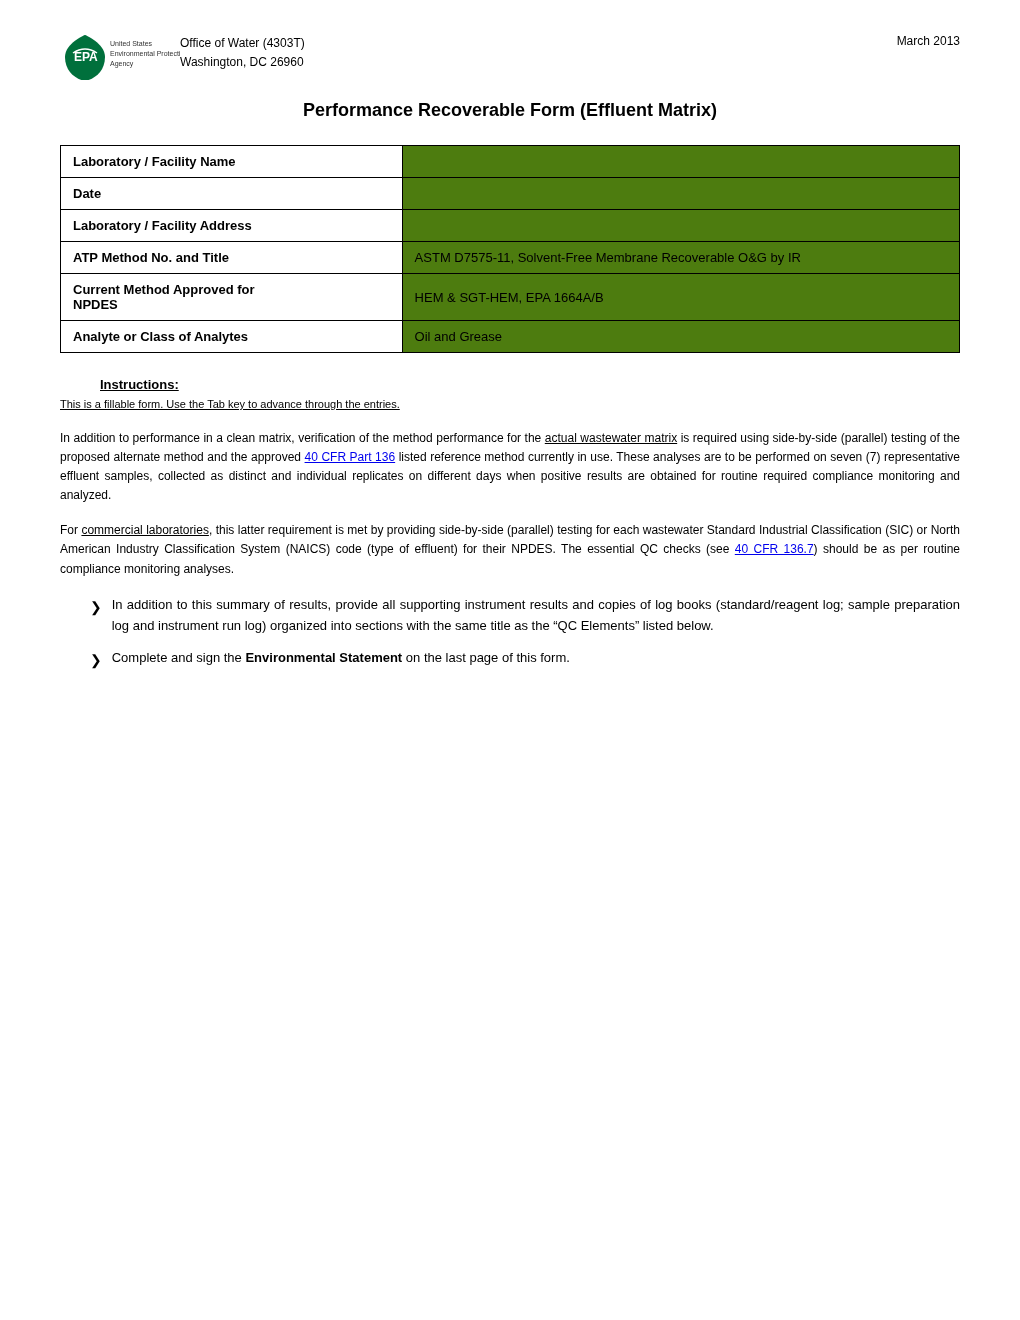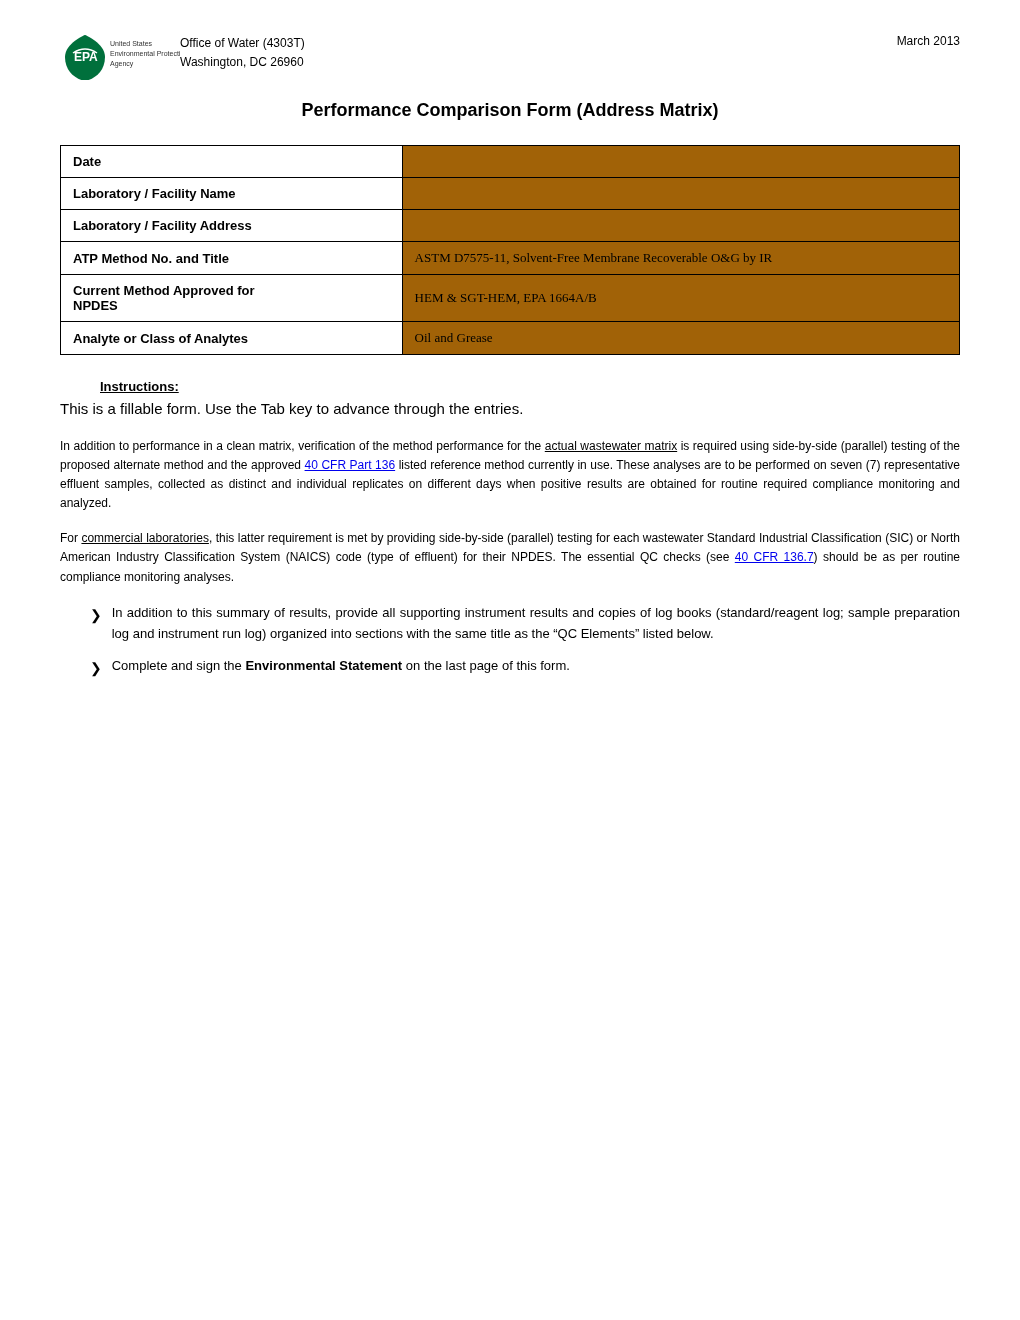--- a/index.html
+++ b/index.html
@@ -57,38 +57,38 @@
       padding: 8px 12px;
       vertical-align: middle;
       font-size: 13px;
     }
     .info-table td.label-cell {
       font-weight: bold;
       width: 38%;
       background: #fff;
     }
     .info-table td.value-cell {
-      background: #a16207;
-      font-family: Liberation Serif, serif;
+      background: #4d7c0f;
     }
 
     
     .instructions-section {
       margin-bottom: 16px;
     }
     .instructions-heading {
       font-weight: bold;
       text-decoration: underline;
       font-size: 13px;
       margin-bottom: 4px;
       padding-left: 40px;
     }
     .instructions-text {
-      font-size: 15px;
+      font-size: 11px;
       line-height: 1.5;
+      text-decoration: underline;
     }
 
     
     .body-paragraph {
       font-size: 12px;
       line-height: 1.6;
       text-align: justify;
       margin-bottom: 16px;
     }
 
@@ -151,30 +151,30 @@
   </div>
 
   <div class="header-center">
     <div>Office of Water (4303T)</div>
     <div>Washington, DC 26960</div>
   </div>
 
   <div class="header-right">March 2013</div>
 </div>
 
-<div class="page-title">Performance Comparison Form (Address Matrix)</div>
+<div class="page-title">Performance Recoverable Form (Effluent Matrix)</div>
 
 <table class="info-table">
   <tbody>
     <tr>
+      <td class="label-cell">Laboratory / Facility Name</td>
+      <td class="value-cell"></td>
+    </tr>
+    <tr>
       <td class="label-cell">Date</td>
-      <td class="value-cell"></td>
-    </tr>
-    <tr>
-      <td class="label-cell">Laboratory / Facility Name</td>
       <td class="value-cell"></td>
     </tr>
     <tr>
       <td class="label-cell">Laboratory / Facility Address</td>
       <td class="value-cell"></td>
     </tr>
     <tr>
       <td class="label-cell">ATP Method No. and Title</td>
       <td class="value-cell">ASTM D7575-11, Solvent-Free Membrane Recoverable O&amp;G by IR</td>
     </tr>

